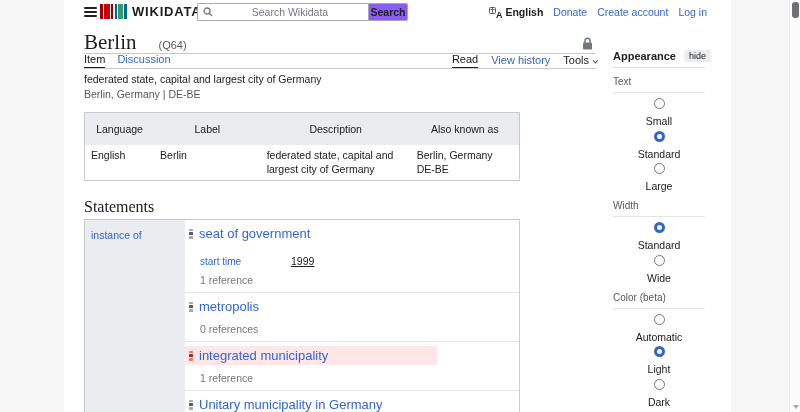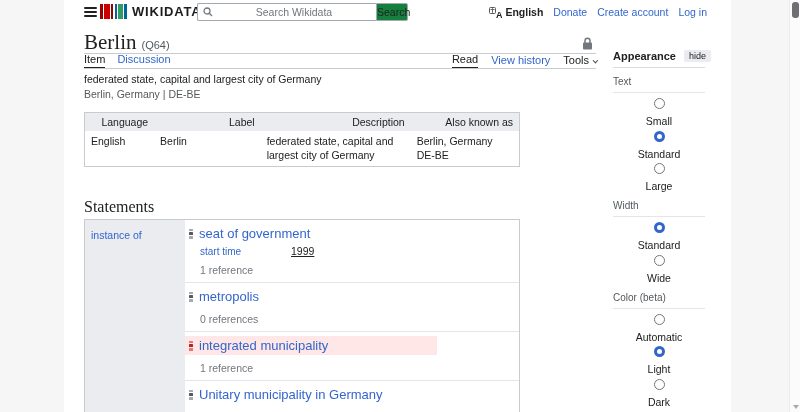--- a/index.html
+++ b/index.html
@@ -15,68 +15,68 @@
   .burger { position:absolute; left:20px; top:7px; width:13px; height:10px; display:flex; flex-direction:column; justify-content:space-between; cursor:pointer; }
   .burger span { display:block; height:1.6px; background:#202122; border-radius:1px; }
   .logo { position:absolute; left:36px; top:4px; display:flex; align-items:center; gap:5px; }
   .logo-bars { display:flex; align-items:stretch; height:15px; }
   .logo-bars i { display:block; }
   .logo-text { font-size:13px; font-weight:bold; letter-spacing:0.8px; color:#1d1d1f; }
   .searchwrap { position:absolute; left:133px; top:3px; width:211px; height:18px; display:flex; }
   .searchbox { flex:1; display:flex; align-items:center; border:1px solid #a2a9b1; border-right:none; border-radius:2px 0 0 2px; background:#fff; padding:0 5px; gap:4px; }
   .searchbox input { border:none; outline:none; flex:1; font-size:10.5px; color:#202122; font-family:"Liberation Sans", sans-serif; background:transparent;text-align:center; }
   .searchbox input::placeholder { color:#72777d; }
-  .search-btn { width:32px; border:1px solid #a2a9b1; border-radius:0 2px 2px 0; background:#15803d; font-size:10.5px; font-weight:normal; color:#202122; cursor:pointer; font-family:"Liberation Sans", sans-serif; }
+  .search-btn { width:40px; border:1px solid #a2a9b1; border-radius:0 2px 2px 0; background:#8b5cf6; font-size:10.5px; font-weight:bold; color:#202122; cursor:pointer; font-family:"Liberation Sans", sans-serif; }
   .topright { position:absolute; right:24px; top:0; height:24px; display:flex; align-items:center; gap:10px; font-size:10.5px; }
   .lang-btn { display:flex; align-items:center; gap:3px; font-weight:bold; color:#202122; cursor:pointer; }
   .toplink { color:#3366cc; text-decoration:none; cursor:pointer; }
 
   
   .title-row { position:absolute; left:20px; top:31px; width:512px; height:23px; border-bottom:1px solid #c8ccd1; }
   .page-title { font-family:"Liberation Serif", serif; font-size:21px; color:#202122; line-height:22px; }
-  .entity-id { font-size:11px; color:#54595d; margin-left:5px; font-family:"Liberation Sans", sans-serif; }
+  .entity-id { font-size:11px; color:#54595d; margin-left:22px; font-family:"Liberation Sans", sans-serif; }
   .lock { position:absolute; right:3px; top:5px; }
 
   
   .tabs-row { position:absolute; left:20px; top:55px; width:512px; height:14px; border-bottom:1px solid #c8ccd1; font-size:11px; }
   .tabs-left { position:absolute; left:0; bottom:0; display:flex; gap:12px; }
   .tabs-right { position:absolute; right:0; bottom:0; display:flex; gap:13px; align-items:flex-end; }
   .tab { padding-bottom:2px; cursor:pointer; color:#3366cc; }
   .tab.active { color:#202122; border-bottom:1.5px solid #202122; }
   .tab.plain { color:#202122; }
   .chev { display:inline-block; width:4px; height:4px; border-right:1.2px solid #404244; border-bottom:1.2px solid #404244; transform:rotate(45deg) translateY(-2px); margin-left:3px; }
 
   
   .desc { position:absolute; left:20px; top:72px; font-size:10.5px; line-height:1.4; }
   .desc .l1 { color:#202122; }
   .desc .l2 { color:#54595d; }
 
   
   .terms { position:absolute; left:20px; top:112px; width:436px; border-collapse:collapse; font-size:10.5px; border:1px solid #c8ccd1; table-layout:fixed; }
-  .terms th { background:#eaecf0; text-align:right; font-weight:normal; color:#202122; padding:3px 6px; height:16px; }
+  .terms th { background:#eaecf0; text-align:center; font-weight:normal; color:#202122; padding:10px 6px; height:16px; }
   .terms td { vertical-align:top; padding:4px 6px; line-height:1.3; color:#202122; }
   .terms .c1 { width:16%; } .terms .c2 { width:24.5%; } .terms .c3 { width:34.5%; } .terms .c4 { width:25%; }
   .dash { color:#72777d; }
 
   
   .stmt-heading { position:absolute; left:20px; top:198px; font-family:"Liberation Serif", serif; font-size:16px; color:#202122; }
   .stmt-panel { position:absolute; left:20px; top:219px; width:436px; height:200px; border:1px solid #c8ccd1; display:flex; background:#fff; }
   .prop-col { width:100px; background:#eaecf0; padding:5px 6px; flex-shrink:0; }
   .prop-link { font-size:10.5px; color:#3366cc; cursor:pointer; }
   .claims { flex:1; display:flex; flex-direction:column; }
   .claim { border-bottom:1px solid #e3e5e9; padding:4px 0 6px 0; }
   .claim:last-child { border-bottom:none; }
   .value-row { display:flex; align-items:center; gap:6px; padding:2px 4px; min-height:15px; }
   .value-row.deprecated { background:#fee7e6; width:252px; }
   .value-link { font-size:13px; color:#3366cc; cursor:pointer; }
   .rank { width:4px; height:10px; display:flex; flex-direction:column; gap:1px; flex-shrink:0; cursor:pointer; }
   .rank i { display:block; flex:1; border-radius:0.5px; }
   .rank.normal i:nth-child(1){ background:#a2a9b1; } .rank.normal i:nth-child(2){ background:#54595d; } .rank.normal i:nth-child(3){ background:#a2a9b1; }
   .rank.deprecated i:nth-child(1){ background:#d67c74; } .rank.deprecated i:nth-child(2){ background:#b32424; } .rank.deprecated i:nth-child(3){ background:#d67c74; }
-  .qual-row { margin:2px 0 0 15px; font-size:10px;text-decoration:underline; }
+  .qual-row { margin:12px 0 0 15px; font-size:10px;text-decoration:underline; }
   .qual-prop { display:inline-block; width:91px; color:#3366cc; cursor:pointer; }
   .qual-val { color:#202122; font-size:10.5px; }
   .refs { margin:7px 0 0 15px; font-size:10.5px; color:#72777d; cursor:pointer; }
 
   
   .appearance { position:absolute; left:549px; top:50px; width:92px; font-size:10.5px; }
   .app-header { display:flex; align-items:center; gap:8px; padding-bottom:5px; border-bottom:1px solid #d9dce1; }
   .app-title { font-weight:bold; font-size:11px; color:#202122; }
   .hide-chip { background:#eaecf0; color:#202122; font-size:9px; padding:1px 5px; border-radius:2px; cursor:pointer; }
   .sec-label { margin-top:6px; padding:2px 0 5px 0; color:#54595d; font-size:10px; border-bottom:1px solid #e3e5e9; }

